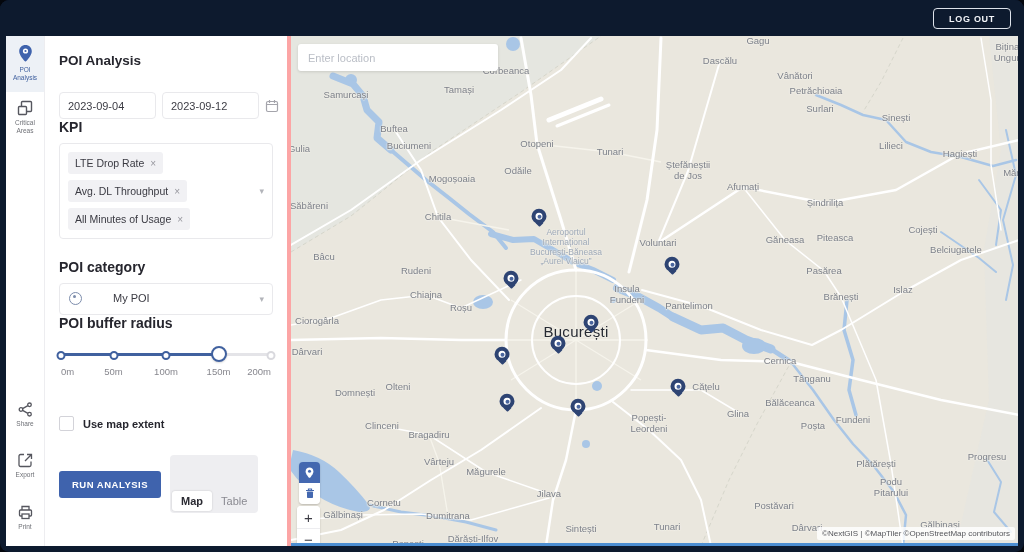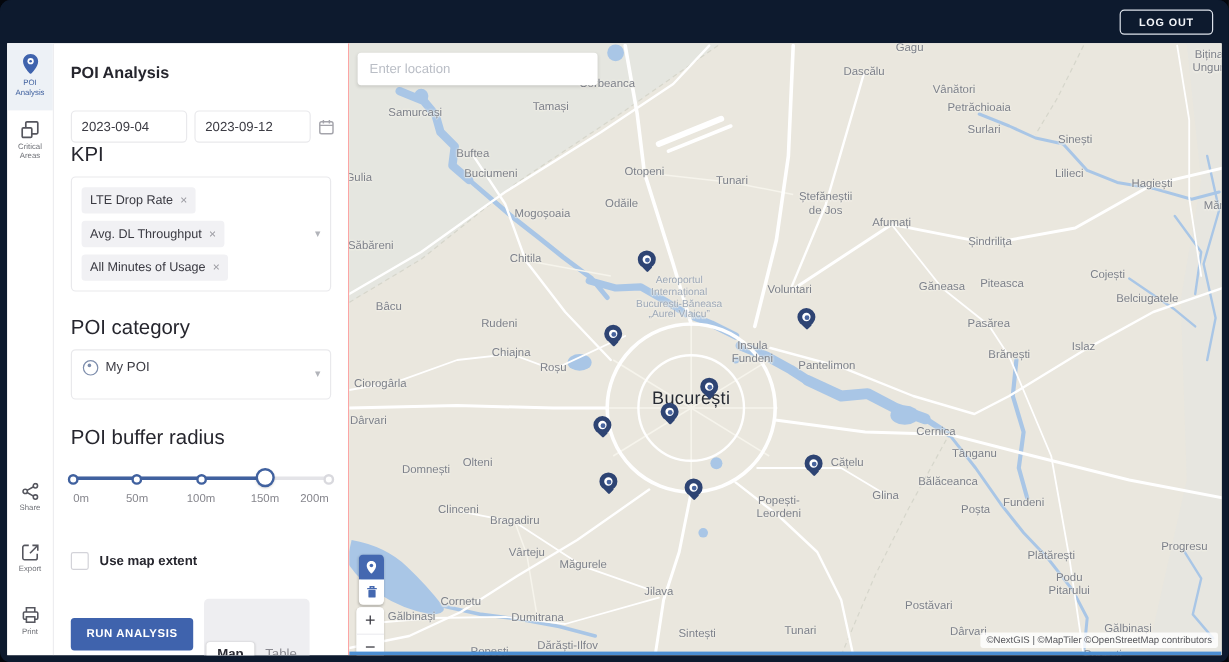--- a/index.html
+++ b/index.html
@@ -14,35 +14,35 @@
   
   .rail{width:38px;background:#fff;border-right:1px solid #ededf0;display:flex;flex-direction:column;align-items:stretch;flex:none;}
   .rail-item{display:flex;flex-direction:column;align-items:center;padding:8px 1px 9px;cursor:pointer;}
   .rail-item.active{background:#edf1f6;}
   .rail-item svg{display:block;}
   .rail-label{margin-top:3px;font-size:6.5px;line-height:1.3;color:#6e7076;text-align:center;}
   .rail-item.active .rail-label{color:#40619f;}
   .rail-spacer{flex:1;}
   .rail-bottom{display:flex;flex-direction:column;gap:8px;margin-bottom:6px;}
   
-  .panel{width:246px;background:#fff;padding:17px 14px 0 14px;box-sizing:border-box;flex:none;border-right:1px solid #fca5a5;}
+  .panel{width:246px;background:#fff;padding:17px 14px 0 14px;box-sizing:border-box;flex:none;border-right:4px solid #fca5a5;}
   .panel-title{font-size:13.5px;font-weight:bold;color:#26262e;margin:0 0 24px 0;}
   .date-row{display:flex;align-items:center;gap:6px;}
   .date-input{width:97px;height:27px;border:1px solid #e9e9ec;border-radius:4px;font-size:11px;color:#3c3c44;
     padding:0 8px;box-sizing:border-box;font-family:inherit;background:#fff;}
   .cal-btn{background:none;border:none;padding:0;cursor:pointer;line-height:0;}
   .peak{font-size:10.5px;color:#9a9aa1;margin:8px 0 20px 0;}
-  .sect-label{font-size:17px;font-weight:normal;color:#26262e;margin:0 0 8px 0;}
+  .sect-label{font-size:14px;font-weight:bold;color:#26262e;margin:0 0 8px 0;}
   .kpi-box{position:relative;border:1px solid #e9e9ec;border-radius:4px;padding:8px 22px 8px 8px;margin-bottom:20px;cursor:pointer;}
   .chips{display:flex;flex-wrap:wrap;gap:6px;}
   .chip{background:#f1f1f4;border-radius:3px;padding:5px 7px;font-size:10.5px;color:#3a3a42;white-space:nowrap;}
   .chip i{font-style:normal;color:#97979e;margin-left:6px;font-size:10px;}
   .caret{position:absolute;right:8px;top:50%;transform:translateY(-50%);color:#b2b4ba;font-size:9px;}
   .select-box{position:relative;border:1px solid #e9e9ec;border-radius:4px;height:28px;display:flex;align-items:center;
-    padding:0 22px 12px 9px;margin-bottom:22px;cursor:pointer;}
+    padding:0 22px 2px 9px;cursor:pointer;gap:25px;}
   .poi-ico{width:11px;height:11px;border:1.5px solid #7d8dac;border-radius:50%;position:relative;flex:none;}
   .poi-ico::after{content:'';position:absolute;left:2.5px;top:2.5px;width:3px;height:3px;border-radius:50%;background:#7d8dac;}
   .select-box span.val{font-size:11px;color:#3a3a42;margin-left:6px;}
   
   .slider{position:relative;height:16px;margin:16px 2px 0 2px;}
   .track{position:absolute;left:0;right:0;top:6px;height:3px;background:#e4e4e8;border-radius:2px;}
   .fill{position:absolute;left:0;width:75%;top:6px;height:3px;background:#40619f;border-radius:2px;}
   .dot{position:absolute;top:3.5px;width:5px;height:5px;background:#fff;border:2px solid #40619f;border-radius:50%;transform:translateX(-50%);}
   .dot.end{border-color:#d9d9de;}
   .handle{position:absolute;top:-1px;width:12px;height:12px;background:#fff;border:2.5px solid #40619f;border-radius:50%;

